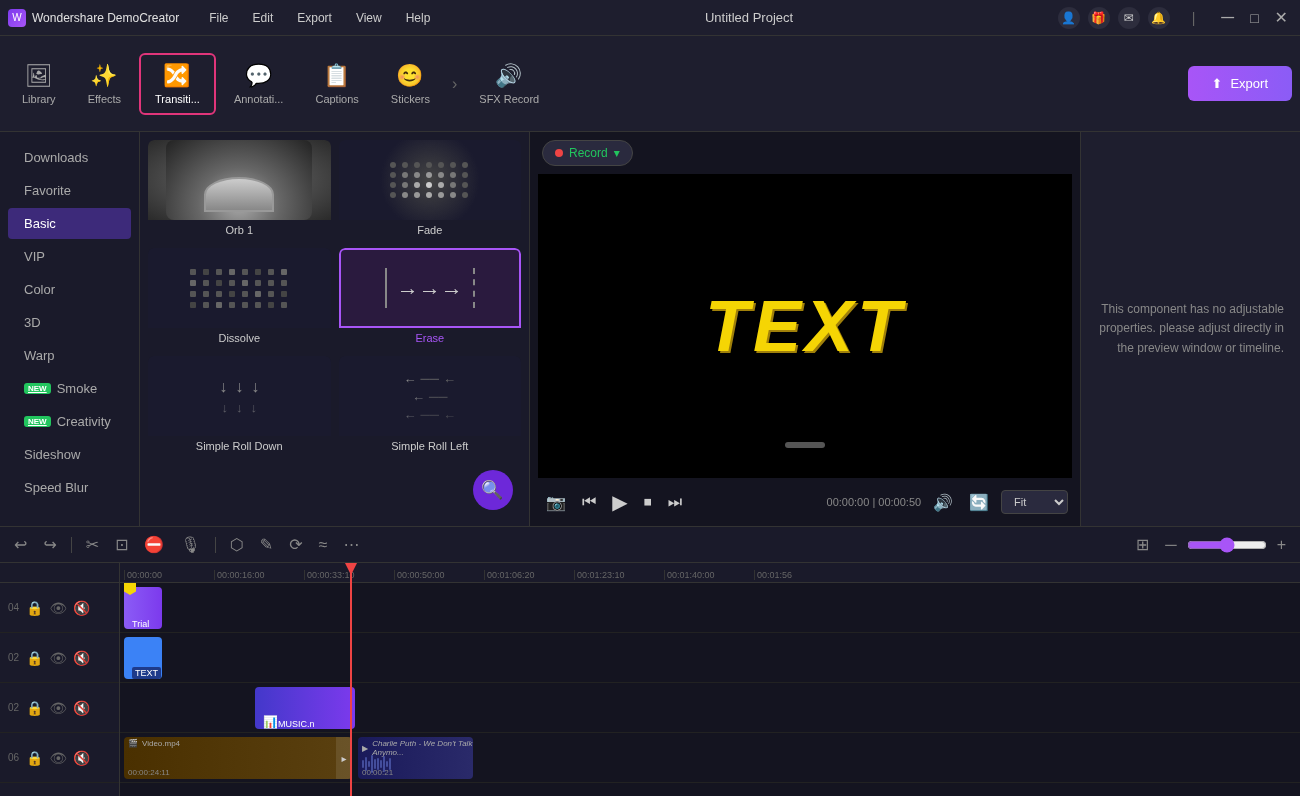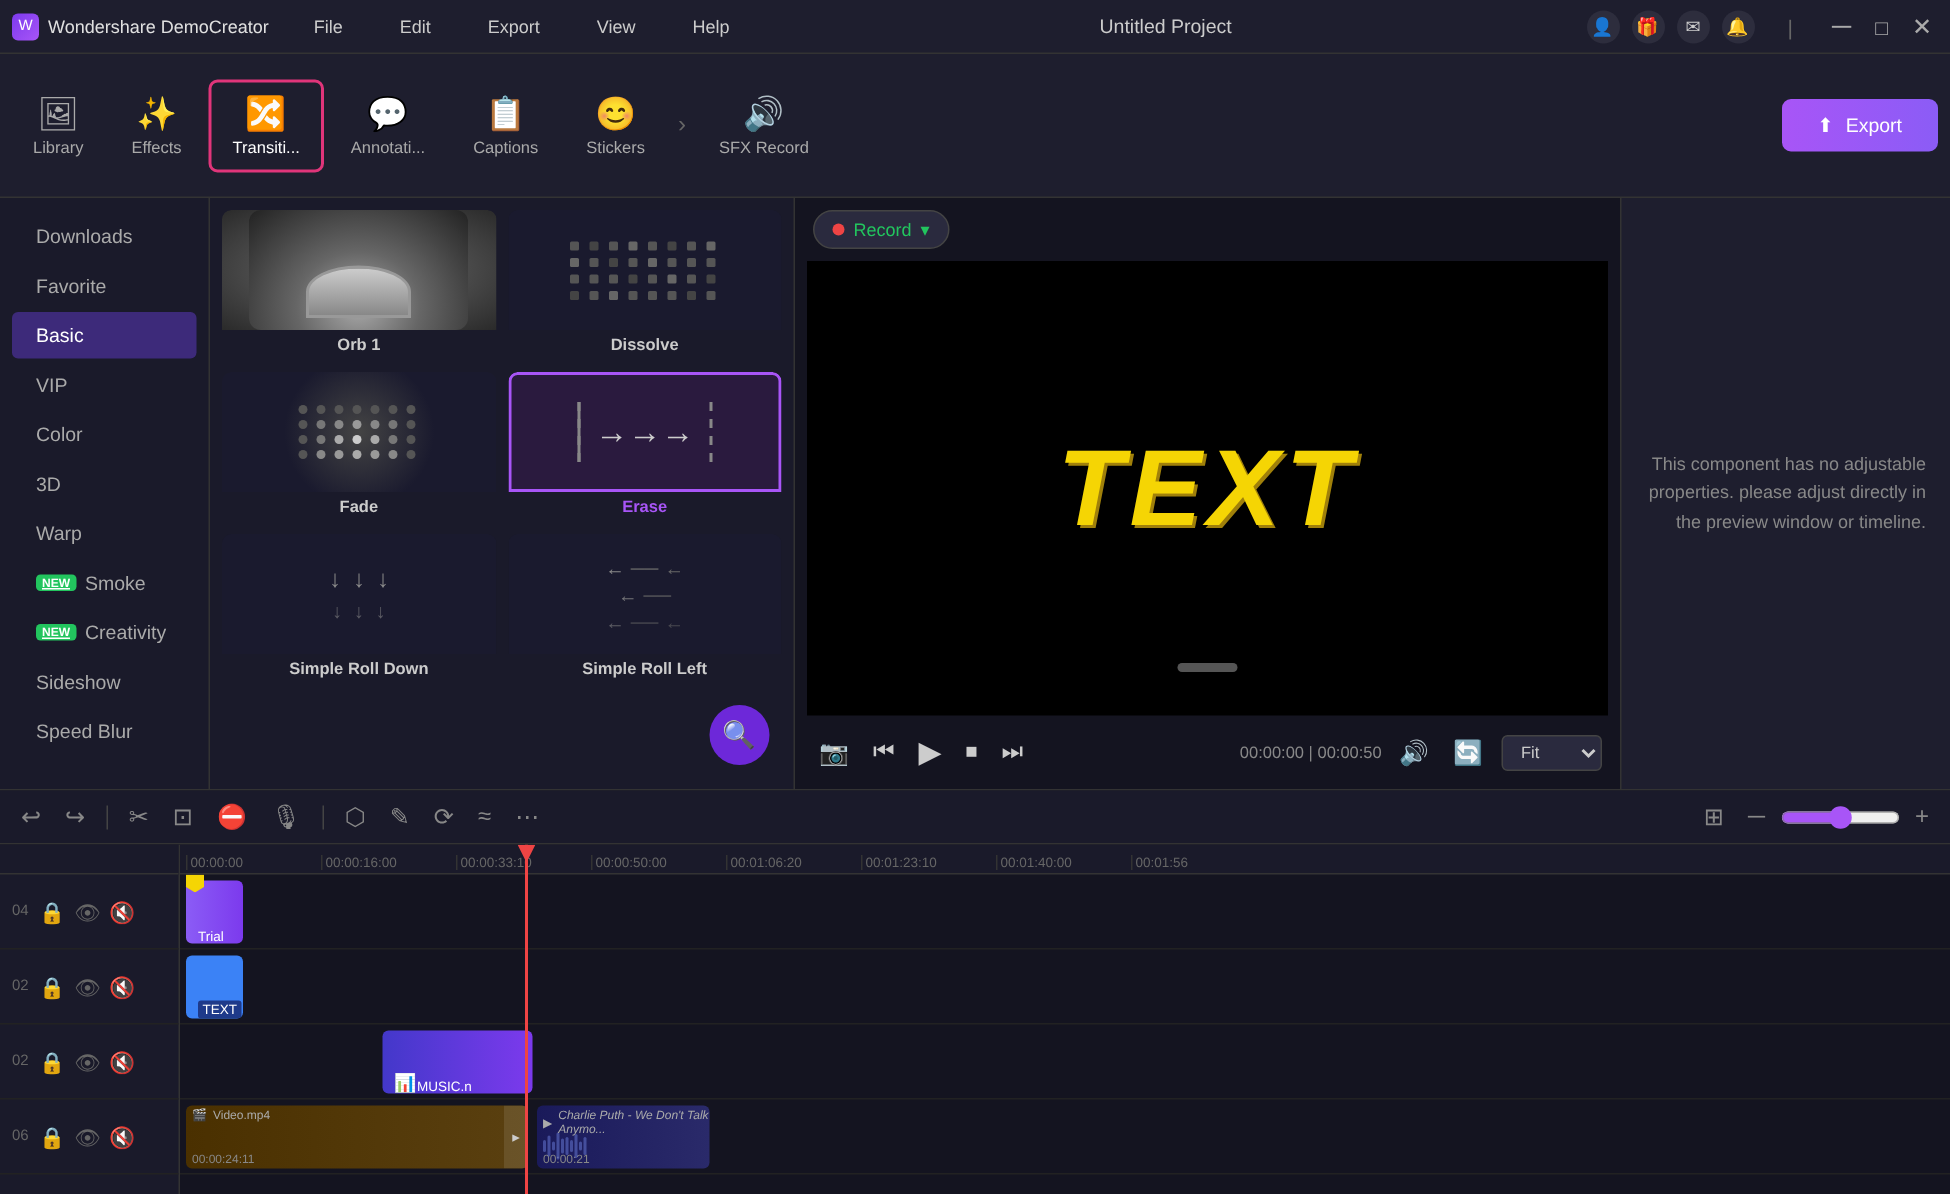--- a/index.html
+++ b/index.html
@@ -9,21 +9,21 @@
     .titlebar {
       height: 36px;
       background: #1e1e2e;
       display: flex;
       align-items: center;
       padding: 0 8px;
       border-bottom: 1px solid #333;
     }
     .titlebar-logo { display: flex; align-items: center; gap: 6px; color: #e0e0e0; font-size: 12px; margin-right: 20px; }
     .titlebar-logo-icon { width: 18px; height: 18px; background: linear-gradient(135deg, #7c3aed, #a855f7); border-radius: 4px; display: flex; align-items: center; justify-content: center; font-size: 10px; color: white; }
-    .titlebar-menu { display: flex; gap: 18px; }
+    .titlebar-menu { display: flex; gap: 4px; }
     .titlebar-menu span { padding: 2px 10px; color: #ccc; cursor: pointer; font-size: 12px; border-radius: 3px; }
     .titlebar-title { flex: 1; text-align: center; color: #ccc; font-size: 13px; }
     .titlebar-controls { display: flex; gap: 8px; align-items: center; }
     .titlebar-controls span { cursor: pointer; color: #aaa; font-size: 14px; padding: 2px 6px; }
     .titlebar-icon { width: 22px; height: 22px; background: #2d2d3d; border-radius: 50%; display: flex; align-items: center; justify-content: center; cursor: pointer; }
 
     
     .toolbar {
       height: 96px;
       background: #1e1e2e;
@@ -114,21 +114,21 @@
       height: 80px;
       background: #2a2a3e;
       border-radius: 6px;
       display: flex;
       align-items: center;
       justify-content: center;
       border: 2px solid transparent;
       position: relative;
     }
     .transition-thumb.selected { border-color: #a855f7; }
-    .transition-label { font-size: 11px; color: #ccc; padding: 4px 2px; text-align: center; font-weight: bold; }
+    .transition-label { font-size: 11px; color: #ccc; padding: 4px 2px; text-align: center; }
     .transition-label.purple { color: #a855f7; }
     .search-fab {
       position: absolute;
       bottom: 16px;
       right: 16px;
       width: 40px;
       height: 40px;
       background: #6d28d9;
       border-radius: 50%;
       display: flex;
@@ -515,60 +515,20 @@
   <div class="transitions-panel">
     <div class="transitions-grid">
 
       <div class="transition-item">
         <div class="orb-thumb">
           <div style="width:80%;height:100%;background:radial-gradient(ellipse at 50% 80%, #aaa 0%, #666 40%, #222 100%);border-radius:8px;display:flex;align-items:flex-end;justify-content:center;padding-bottom:8px;">
             <div style="width:70px;height:35px;background:linear-gradient(180deg,#ccc,#888);border-radius:50% 50% 0 0;border:2px solid #999;"></div>
           </div>
         </div>
         <div class="transition-label">Orb 1</div>
-      </div>
-
-      <div class="transition-item">
-        <div class="dissolve-thumb">
-          <div class="dissolve-dots">
-            <div class="dissolve-dot"></div>
-              <div class="dissolve-dot" style="background:#444;"></div>
-              <div class="dissolve-dot"></div>
-              <div class="dissolve-dot" style="background:#666;"></div>
-              <div class="dissolve-dot"></div>
-              <div class="dissolve-dot" style="background:#444;"></div>
-              <div class="dissolve-dot"></div>
-              <div class="dissolve-dot" style="background:#666;"></div>
-            <div class="dissolve-dot" style="background:#666;"></div>
-              <div class="dissolve-dot"></div>
-              <div class="dissolve-dot" style="background:#444;"></div>
-              <div class="dissolve-dot"></div>
-              <div class="dissolve-dot" style="background:#666;"></div>
-              <div class="dissolve-dot"></div>
-              <div class="dissolve-dot" style="background:#555;"></div>
-              <div class="dissolve-dot"></div>
-            <div class="dissolve-dot"></div>
-              <div class="dissolve-dot" style="background:#555;"></div>
-              <div class="dissolve-dot"></div>
-              <div class="dissolve-dot" style="background:#444;"></div>
-              <div class="dissolve-dot"></div>
-              <div class="dissolve-dot" style="background:#666;"></div>
-              <div class="dissolve-dot"></div>
-              <div class="dissolve-dot" style="background:#444;"></div>
-            <div class="dissolve-dot" style="background:#444;"></div>
-              <div class="dissolve-dot"></div>
-              <div class="dissolve-dot" style="background:#666;"></div>
-              <div class="dissolve-dot"></div>
-              <div class="dissolve-dot" style="background:#555;"></div>
-              <div class="dissolve-dot"></div>
-              <div class="dissolve-dot" style="background:#444;"></div>
-              <div class="dissolve-dot"></div>
-          </div>
-        </div>
-        <div class="transition-label">Dissolve</div>
       </div>
 
       <div class="transition-item">
         <div class="fade-thumb">
           <div class="fade-dots">
             <div class="fade-dot"></div>
               <div class="fade-dot"></div>
               <div class="fade-dot"></div>
               <div class="fade-dot"></div>
               <div class="fade-dot"></div>
@@ -594,20 +554,60 @@
               <div class="fade-dot" style="background:#aaa;"></div>
               <div class="fade-dot" style="background:#999;"></div>
               <div class="fade-dot" style="background:#888;"></div>
               <div class="fade-dot"></div>
           </div>
         </div>
         <div class="transition-label">Fade</div>
       </div>
 
       <div class="transition-item">
+        <div class="dissolve-thumb">
+          <div class="dissolve-dots">
+            <div class="dissolve-dot"></div>
+              <div class="dissolve-dot" style="background:#444;"></div>
+              <div class="dissolve-dot"></div>
+              <div class="dissolve-dot" style="background:#666;"></div>
+              <div class="dissolve-dot"></div>
+              <div class="dissolve-dot" style="background:#444;"></div>
+              <div class="dissolve-dot"></div>
+              <div class="dissolve-dot" style="background:#666;"></div>
+            <div class="dissolve-dot" style="background:#666;"></div>
+              <div class="dissolve-dot"></div>
+              <div class="dissolve-dot" style="background:#444;"></div>
+              <div class="dissolve-dot"></div>
+              <div class="dissolve-dot" style="background:#666;"></div>
+              <div class="dissolve-dot"></div>
+              <div class="dissolve-dot" style="background:#555;"></div>
+              <div class="dissolve-dot"></div>
+            <div class="dissolve-dot"></div>
+              <div class="dissolve-dot" style="background:#555;"></div>
+              <div class="dissolve-dot"></div>
+              <div class="dissolve-dot" style="background:#444;"></div>
+              <div class="dissolve-dot"></div>
+              <div class="dissolve-dot" style="background:#666;"></div>
+              <div class="dissolve-dot"></div>
+              <div class="dissolve-dot" style="background:#444;"></div>
+            <div class="dissolve-dot" style="background:#444;"></div>
+              <div class="dissolve-dot"></div>
+              <div class="dissolve-dot" style="background:#666;"></div>
+              <div class="dissolve-dot"></div>
+              <div class="dissolve-dot" style="background:#555;"></div>
+              <div class="dissolve-dot"></div>
+              <div class="dissolve-dot" style="background:#444;"></div>
+              <div class="dissolve-dot"></div>
+          </div>
+        </div>
+        <div class="transition-label">Dissolve</div>
+      </div>
+
+      <div class="transition-item">
         <div class="erase-thumb transition-thumb selected">
           <div style="display:flex;align-items:center;gap:10px;">
             <div style="width:2px;height:40px;background:#888;border-left:2px dashed #888;"></div>
             <span style="color:#ccc;font-size:22px;">→→→</span>
             <div style="width:2px;height:40px;border-right:2px dashed #888;"></div>
           </div>
         </div>
         <div class="transition-label purple">Erase</div>
       </div>
 

